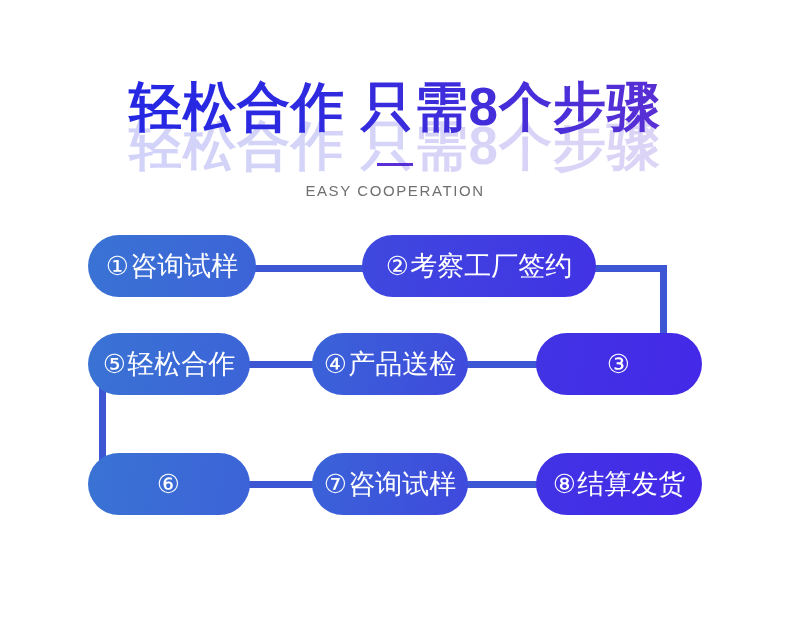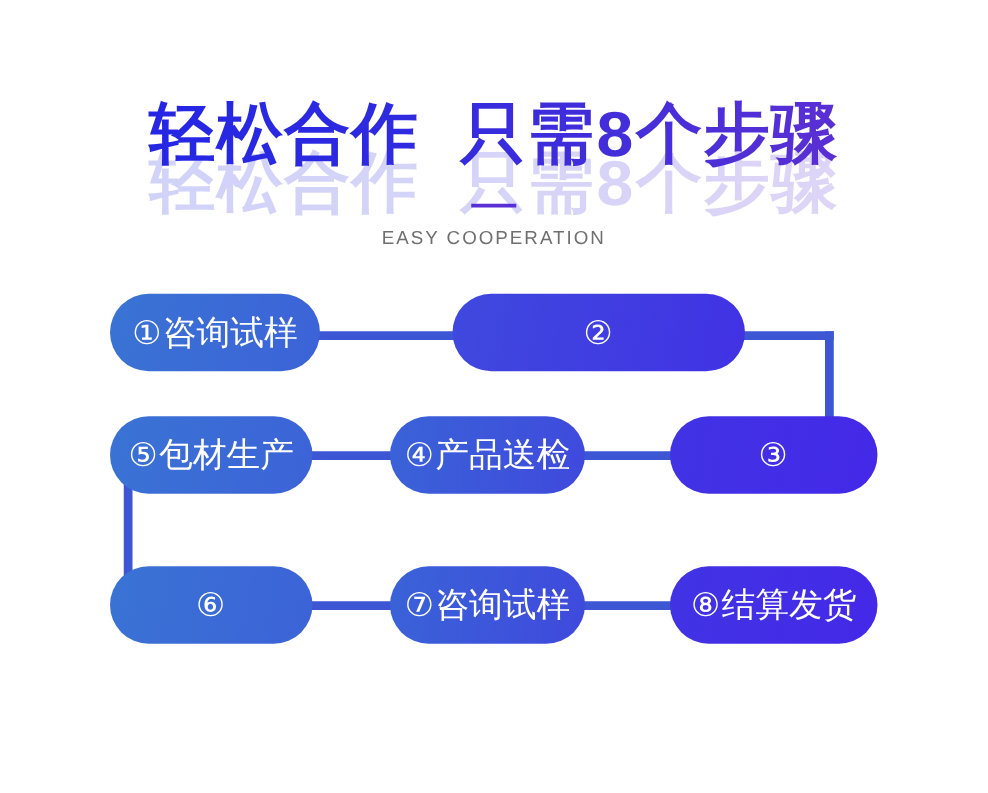--- a/index.html
+++ b/index.html
@@ -31,21 +31,20 @@
     height: 215px;
   }
 
   .title-wrap {
     position: absolute;
     left: 0;
     top: 72px;
     width: 790px;
     height: 70px;
     text-align: center;
-    font-family: Liberation Mono, monospace;
   }
 
   .title-main,
   .title-reflect {
     position: absolute;
     left: 0;
     width: 790px;
     font-size: 53px;
     font-weight: bold;
     letter-spacing: 1px;
@@ -162,25 +161,26 @@
     <div class="connector" style="left:243px; top:481px; width:82px; height:7px;"></div>
     <div class="connector" style="left:460px; top:481px; width:88px; height:7px;"></div>
 
     <div class="pill tone-1" style="left:88px; top:235px; width:168px; height:62px;">
       <span class="num">①</span>
       <span class="txt">咨询试样</span>
     </div>
 
     <div class="pill tone-3" style="left:362px; top:235px; width:234px; height:62px;">
       <span class="num">②</span>
+      <span class="txt">考察工厂签约</span>
     </div>
 
     <div class="pill tone-1" style="left:88px; top:333px; width:162px; height:62px;">
       <span class="num">⑤</span>
-      <span class="txt">包材生产</span>
+      <span class="txt">轻松合作</span>
     </div>
 
     <div class="pill tone-2" style="left:312px; top:333px; width:156px; height:62px;">
       <span class="num">④</span>
       <span class="txt">产品送检</span>
     </div>
 
     <div class="pill tone-4" style="left:536px; top:333px; width:166px; height:62px;">
       <span class="num">③</span>
     </div>

